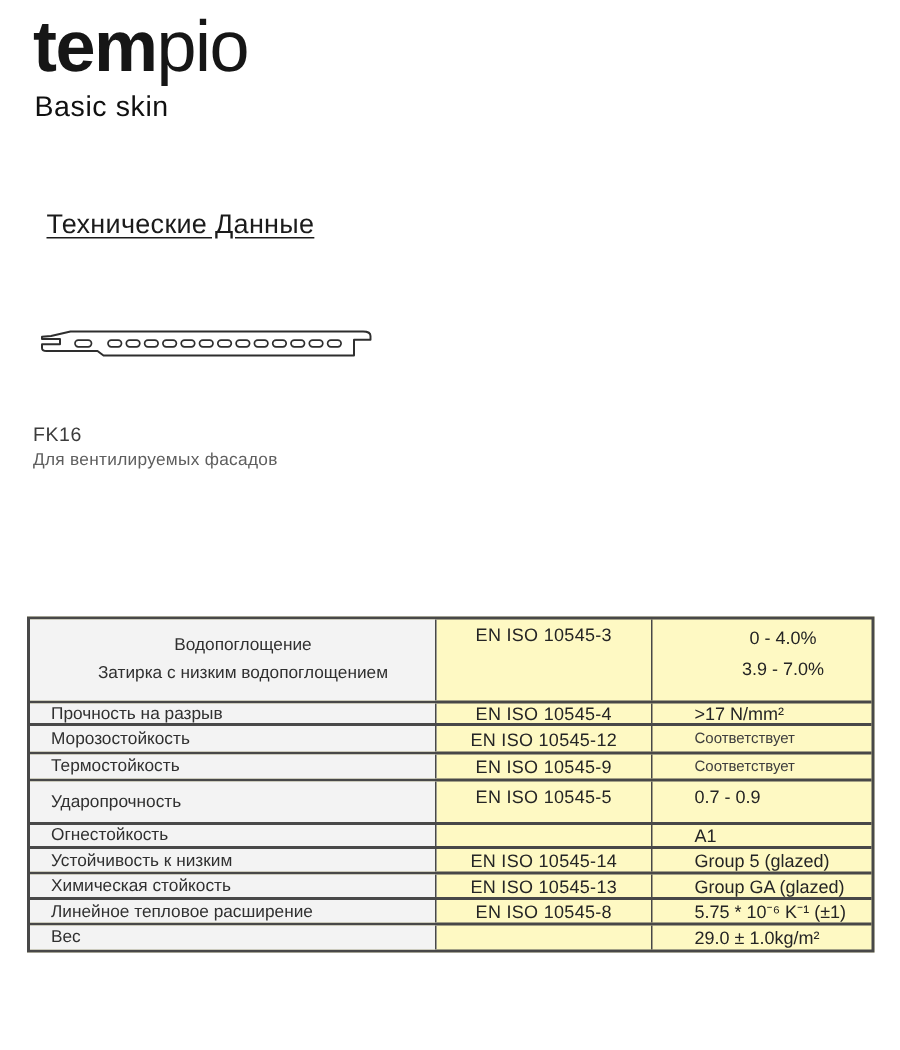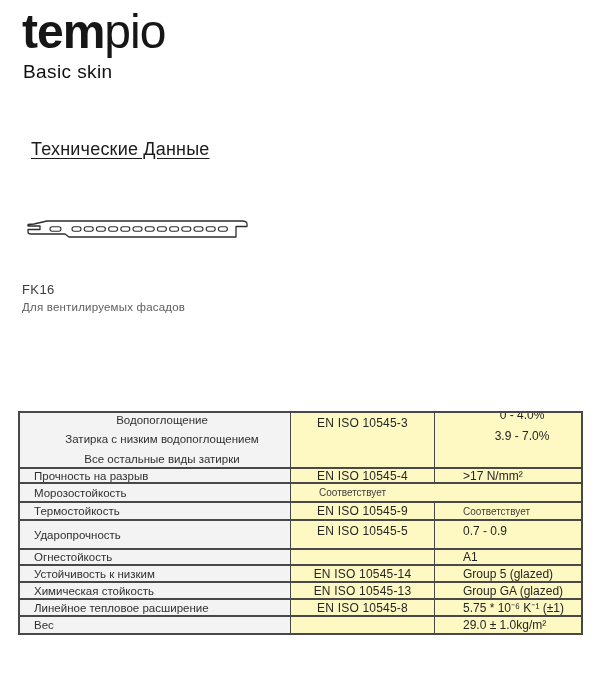--- a/index.html
+++ b/index.html
@@ -31,21 +31,21 @@
           overflow:hidden; }
   .c1 { background:#f3f3f3; border-right:1.5px solid #484848; padding-left:14px;
         font-size:11.5px; color:#303030; }
   .c2 { border-right:1.5px solid #484848; justify-content:center;
         font-size:12px; color:#252525; letter-spacing:0.2px; }
   .c3 { padding-left:28px; font-size:12px; color:#252525; }
   .small { font-size:10px; color:#3e3e3e; }
   .vtop { align-items:flex-start; padding-top:3px; }
   .stack { display:flex; flex-direction:column; }
   .stack-c1 { justify-content:center; line-height:19.5px; }
-  .stack-c3 { justify-content:flex-end; line-height:21px; padding-bottom:20px; }
+  .stack-c3 { justify-content:flex-end; line-height:21px; padding-bottom:10px; }
 </style>
 </head>
 <body>
 
 <div class="logo"><span class="bold">tem</span><span class="light">pio</span></div>
 
 <div class="subtitle">Basic skin</div>
 
 <div class="section-title">Технические Данные</div>
 
@@ -71,21 +71,20 @@
 
 <div class="code">FK16</div>
 <div class="desc">Для вентилируемых фасадов</div>
 
 <div class="table">
 
   <div class="trow" style="height:56px">
     <div class="cell c1 stack stack-c1">
       <span>Водопоглощение</span>
       <span>Затирка с низким водопоглощением</span>
-      <span>Все остальные виды затирки</span>
     </div>
     <div class="cell c2 vtop">
       <span>EN ISO 10545-3</span>
     </div>
     <div class="cell c3 stack stack-c3">
       <span>0 - 4.0%</span>
       <span>3.9 - 7.0%</span>
     </div>
   </div>
 
@@ -98,20 +97,23 @@
       </div>
     <div class="cell c3">
         <span>&gt;17 N/mm²</span>
       </div>
   </div>
 
   <div class="trow" style="height:19px">
     <div class="cell c1">
         <span>Морозостойкость</span>
       </div>
+    <div class="cell c2">
+        <span>EN ISO 10545-12</span>
+      </div>
     <div class="cell c3">
         <span class="small">Соответствует</span>
       </div>
   </div>
 
   <div class="trow" style="height:18px">
     <div class="cell c1">
         <span>Термостойкость</span>
       </div>
     <div class="cell c2">

